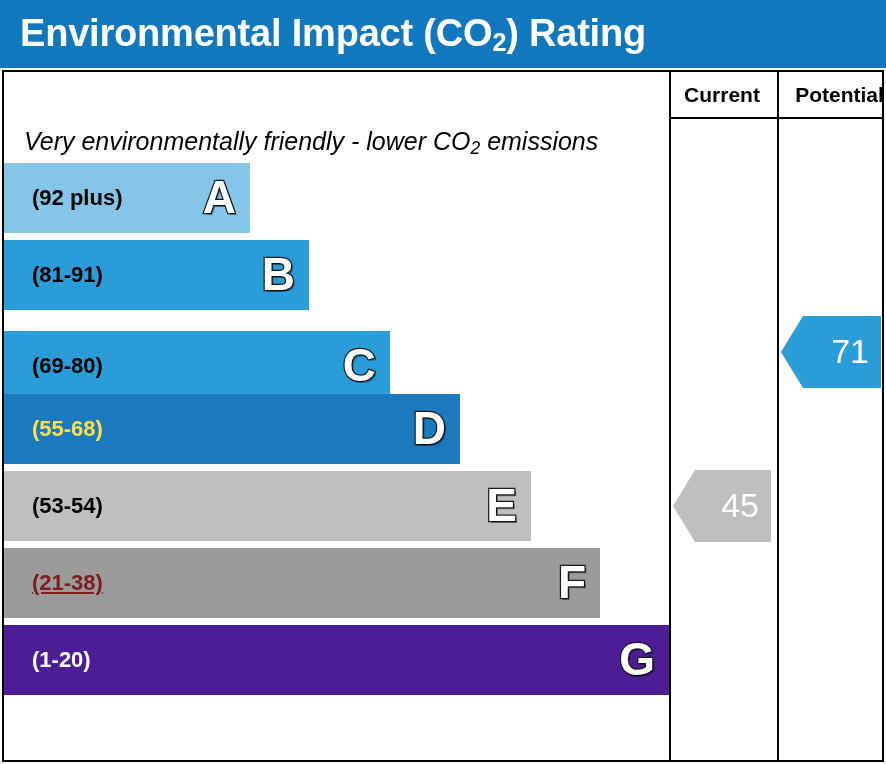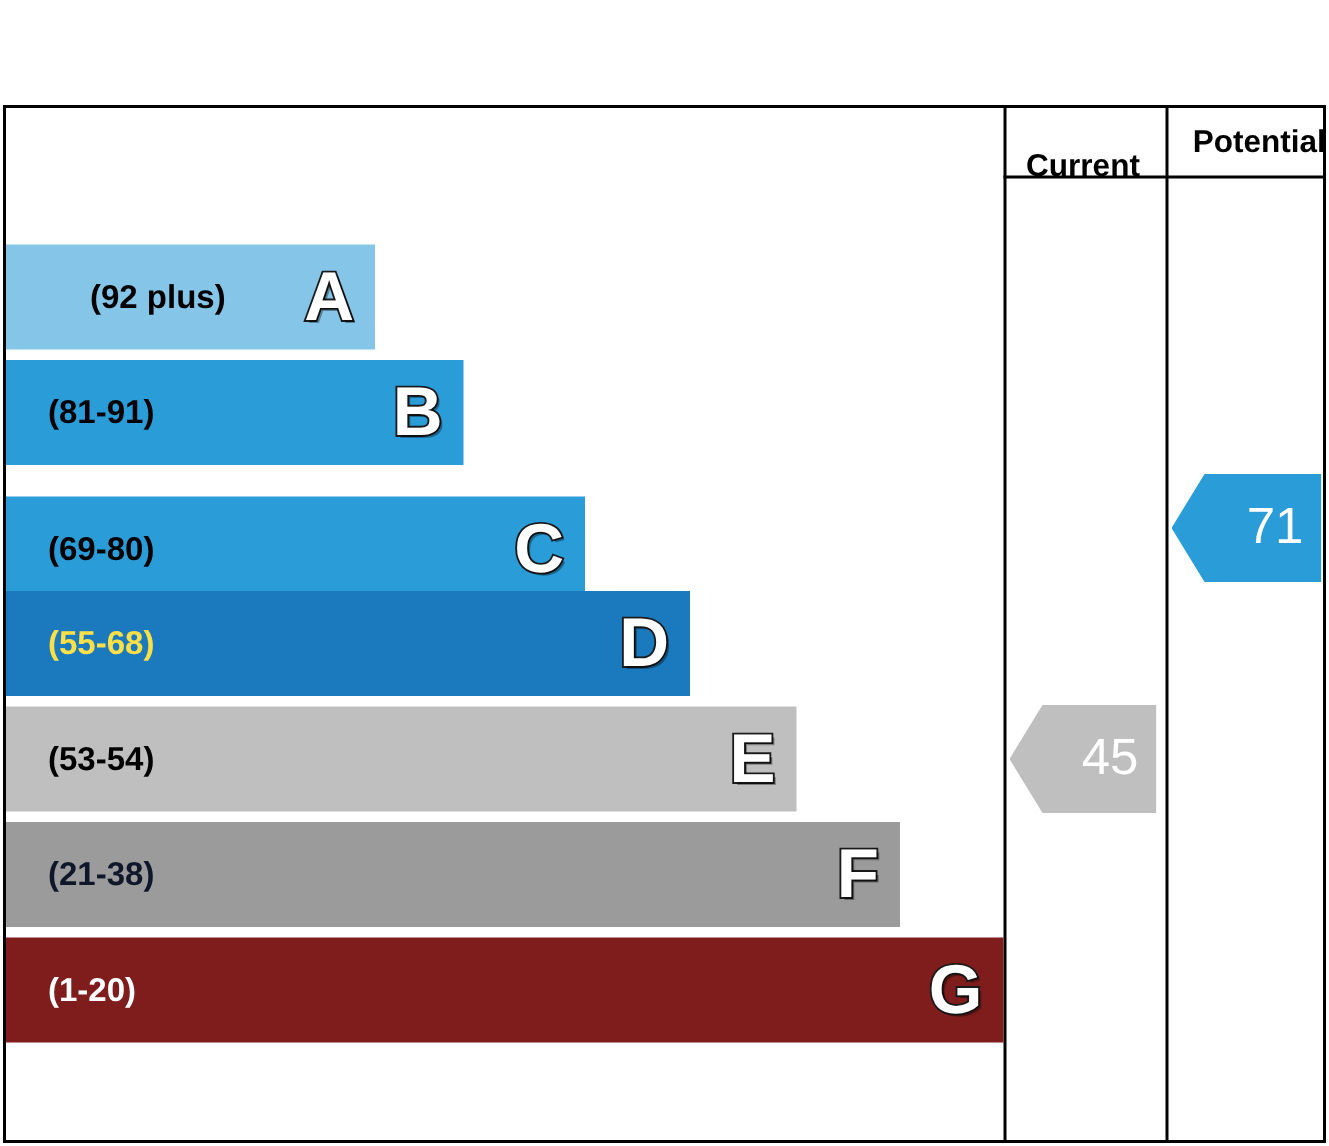--- a/index.html
+++ b/index.html
@@ -86,21 +86,21 @@
     position: absolute;
     top: 7px;
     height: 32px;
     line-height: 32px;
     text-align: center;
     font-size: 21px;
     font-weight: bold;
     color: #000000;
     white-space: nowrap;
   }
-  .col-label.current   { left: 667px; width: 102px; margin-top: 16px; }
+  .col-label.current   { left: 667px; width: 102px; }
   .col-label.potential { left: 775px; width: 121px; }
 
   
   .bands-region {
     position: absolute;
     left: 0;
     top: 47px;
     width: 663px;
     bottom: 0;
   }
@@ -174,59 +174,63 @@
     position: absolute;
     inset: 0;
     clip-path: polygon(22px 0, 100% 0, 100% 100%, 22px 100%, 0 50%);
   }
 </style>
 </head>
 <body>
 
 <div id="epc-chart">
 
+  <div class="chart-header">
+    <div class="chart-header-title"><span>Environmental Impact (CO</span><sub>2</sub><span>) Rating</span></div>
+  </div>
 
   <div class="table-frame">
 
     <div class="col-sep sep-current"></div>
     <div class="col-sep sep-potential"></div>
     <div class="colhead-rule"></div>
 
     <div class="col-label current">Current</div>
     <div class="col-label potential">Potential</div>
 
     <div class="bands-region">
 
+      <div class="caption top"><span>Very environmentally friendly - lower CO</span><sub>2</sub><span> emissions</span></div>
 
       <div id="bands-host">
           <div class="band" style="top: 44px; width: 246px; background: rgb(132, 197, 232);">
-            <span class="band-range" style="color: rgb(0, 0, 0); margin-left: 28px;">(92 plus)</span>
+            <span class="band-range" style="color: rgb(0, 0, 0);">(92 plus)</span>
             <span class="band-letter">A</span>
           </div>
           <div class="band" style="top: 121px; width: 305px; background: rgb(42, 156, 216);">
             <span class="band-range" style="color: rgb(0, 0, 0);">(81-91)</span>
             <span class="band-letter">B</span>
           </div>
           <div class="band" style="top: 212px; width: 386px; background: rgb(42, 156, 216);">
             <span class="band-range" style="color: rgb(0, 0, 0);">(69-80)</span>
             <span class="band-letter">C</span>
           </div>
           <div class="band" style="top: 275px; width: 456px; background: rgb(27, 121, 190);">
             <span class="band-range" style="color: #fde047;">(55-68)</span>
             <span class="band-letter">D</span>
           </div>
           <div class="band" style="top: 352px; width: 527px; background: rgb(191, 191, 191);">
             <span class="band-range" style="color: rgb(0, 0, 0);">(53-54)</span>
             <span class="band-letter">E</span>
           </div>
           <div class="band" style="top: 429px; width: 596px; background: rgb(155, 155, 155);">
-            <span class="band-range" style="color: #0f172a;">(21-38)</span>
+            <span class="band-range" style="color: #7f1d1d; text-decoration: underline;">(21-38)</span>
             <span class="band-letter">F</span>
           </div>
-          <div class="band" style="top: 506px; width: 665px; background: #7f1d1d;">
+          <div class="band" style="top: 506px; width: 665px; background: #4c1d95;">
             <span class="band-range" style="color: rgb(255, 255, 255);">(1-20)</span>
             <span class="band-letter">G</span>
           </div>
         </div>
 
     </div>
 
     <div id="markers-host">
         <div class="marker" style="left: 669px; width: 98px; top: 398px;">
           <div class="marker-shape" style="background: rgb(191, 191, 191);"></div>

